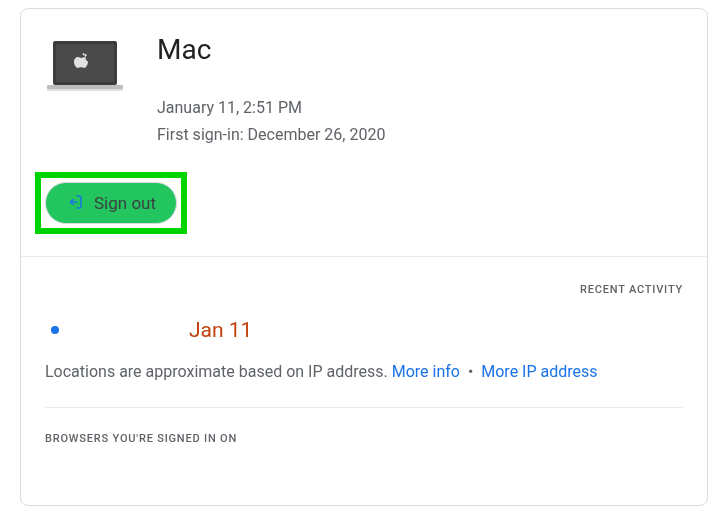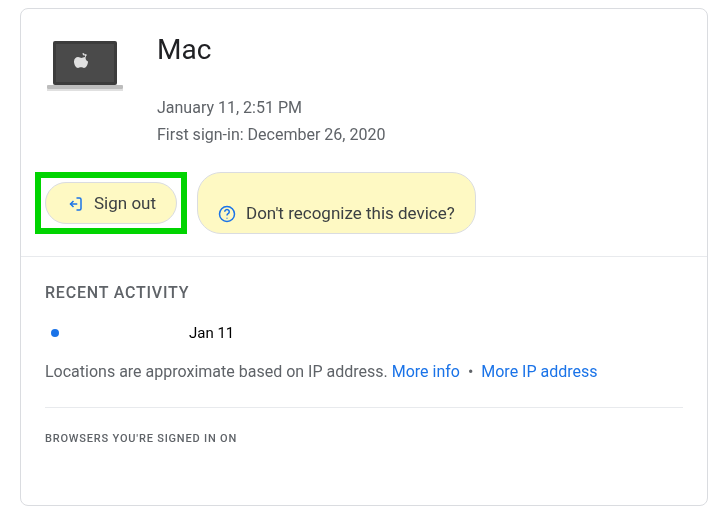--- a/index.html
+++ b/index.html
@@ -49,24 +49,24 @@
       line-height: 1.7;
     }
     .actions-row {
       display: flex;
       gap: 10px;
       margin-bottom: 22px;
       margin-left: -10px;
     }
     .pill-button {
       display: inline-flex;
-      align-items: flex-end;
+      align-items: flex-start;
       gap: 10px;
       border: 1px solid #dadce0;
-      background: #fef9c3;
+      background: #22c55e;
       border-radius: 24px;
       padding: 10px 20px;
       font-size: 17px;
       color: #3c4043;
       cursor: pointer;
       font-family: inherit;
     }
     .highlight-box {
       border: 6px solid #00d400;
       padding: 4px;
@@ -79,43 +79,44 @@
     }
     .divider {
       height: 1px;
       background: #e8eaed;
       margin: 0 -24px;
     }
     .section {
       padding-top: 26px;
     }
     .section-label {
-      font-size: 16px;
+      font-size: 11px;
       font-weight: 500;
       letter-spacing: 0.8px;
       color: #5f6368;
       text-transform: uppercase;
       margin-bottom: 22px;
+      text-align: right;
     }
     .activity-row {
       display: flex;
       align-items: center;
       margin-bottom: 20px;
     }
     .activity-dot {
       width: 8px;
       height: 8px;
       background: #1a73e8;
       border-radius: 50%;
       margin-left: 6px;
       margin-right: 130px;
     }
     .activity-date {
-      font-size: 15px;
-      color: #000000;
+      font-size: 21px;
+      color: #c2410c;
     }
     .disclaimer {
       font-size: 16px;
       color: #5f6368;
       margin-bottom: 26px;
     }
     .link {
       color: #1a73e8;
       cursor: pointer;
       text-align: right;
@@ -165,30 +166,20 @@
         <span class="icon">
           <svg width="18" height="18" viewBox="0 0 24 24" fill="none" stroke="#1a73e8" stroke-width="2">
             <path d="M14 4h4a2 2 0 0 1 2 2v12a2 2 0 0 1-2 2h-4"></path>
             <path d="M10 16l-4-4 4-4"></path>
             <path d="M6 12h9"></path>
           </svg>
         </span>
         <span>Sign out</span>
       </button>
     </span>
-    <button class="pill-button">
-      <span class="icon">
-        <svg width="18" height="18" viewBox="0 0 24 24" fill="none" stroke="#1a73e8" stroke-width="2">
-          <circle cx="12" cy="12" r="10"></circle>
-          <path d="M9 9a3 3 0 1 1 4.5 2.6c-.8.5-1.5 1-1.5 2.4"></path>
-          <circle cx="12" cy="17.5" r="0.8" fill="#1a73e8" stroke="none"></circle>
-        </svg>
-      </span>
-      <span>Don't recognize this device?</span>
-    </button>
   </div>
 
   <div class="divider"></div>
 
   <div class="section">
     <div class="section-label">Recent Activity</div>
 
     <div class="activity-row">
       <span class="activity-dot"></span>
       <span class="activity-date">Jan 11</span>

